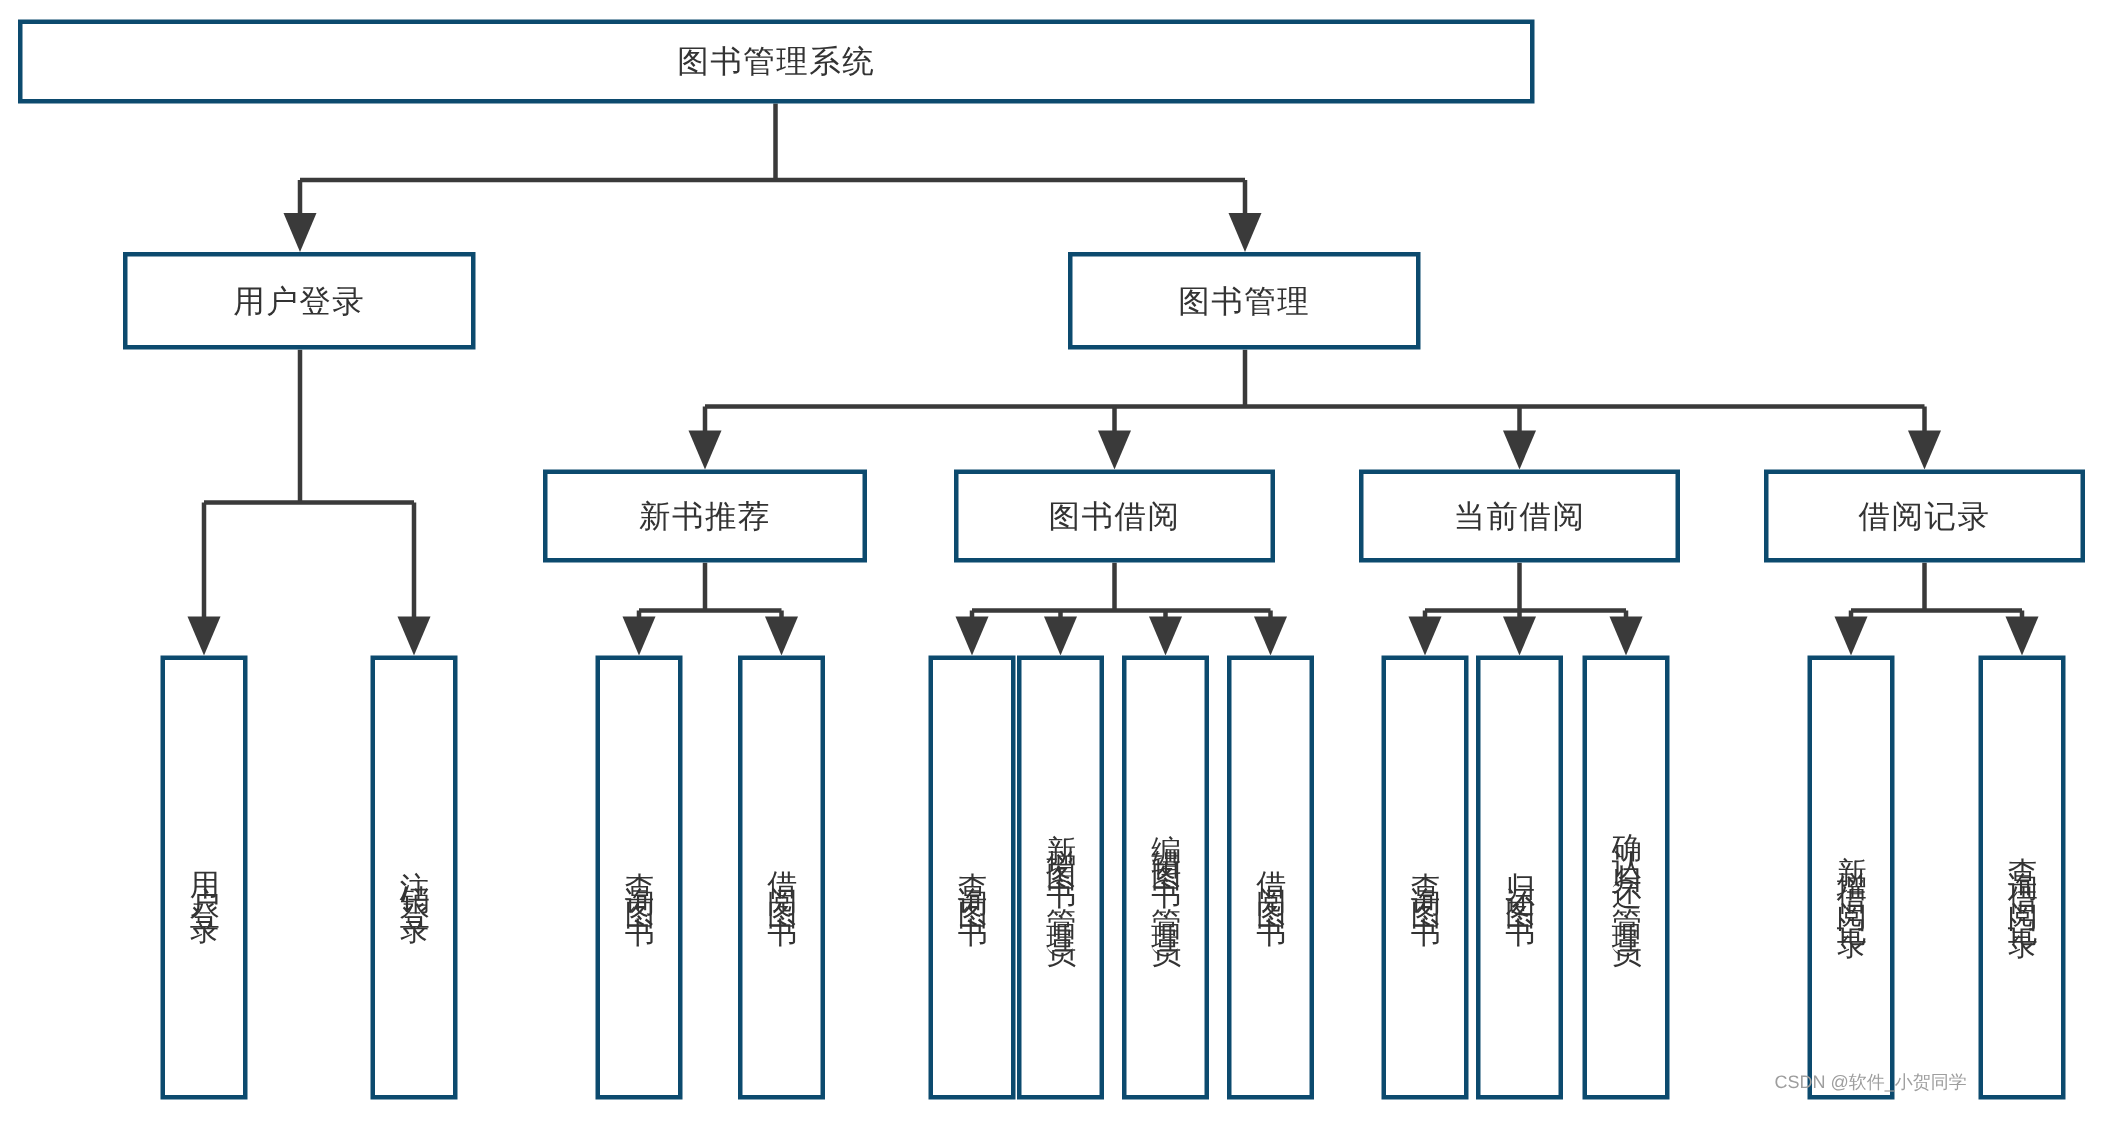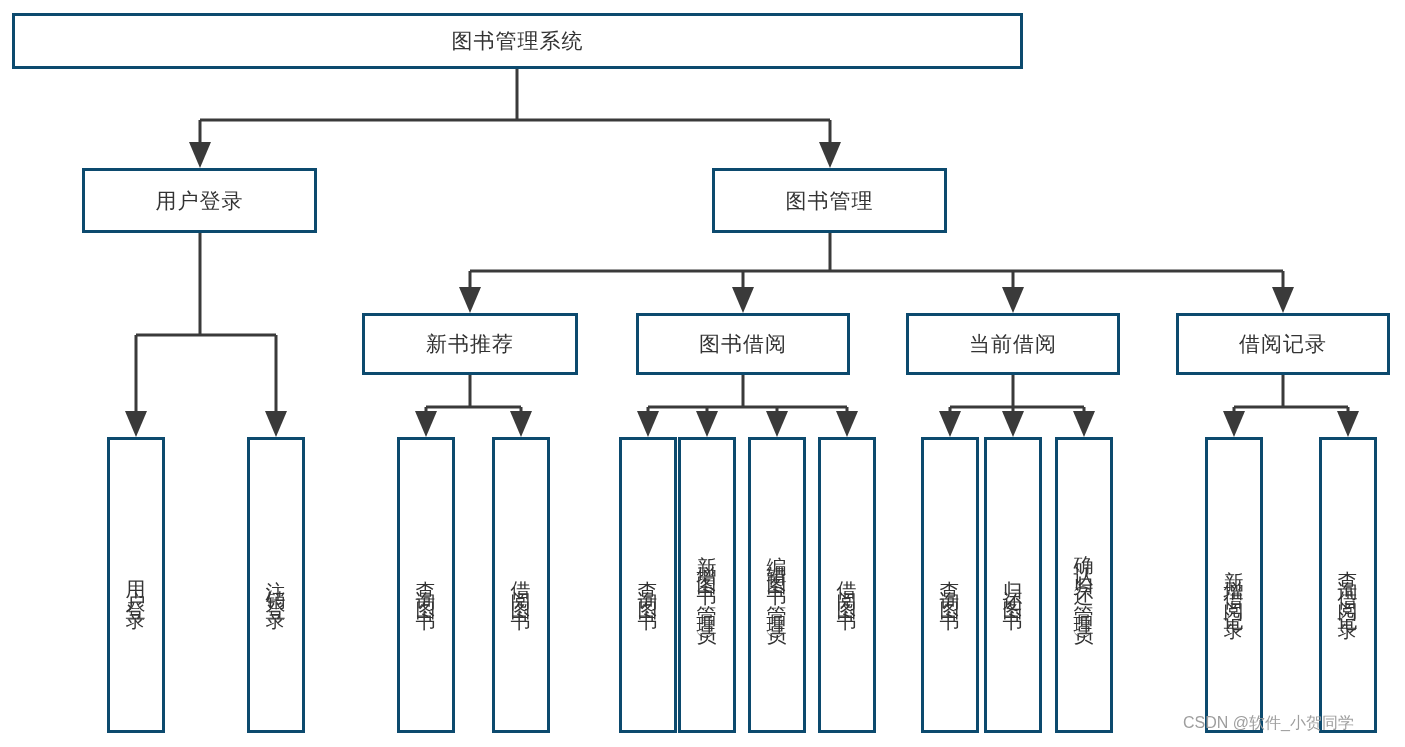--- a/index.html
+++ b/index.html
@@ -30,21 +30,21 @@
   .leaf{top:437px;width:58px;height:296px;}
   .vtext{
     writing-mode:vertical-rl;
     line-height:1;
     font-size:20px;
     letter-spacing:10px;
   }
   .watermark{
     position:absolute;
     left:1183px;top:713px;
-    font-size:16px;
+    font-size:12px;
     color:#9e9e9e;
     letter-spacing:0;
     z-index:10;
     white-space:nowrap;
   }
 </style>
 </head>
 <body>
 
 <div class="stage">

